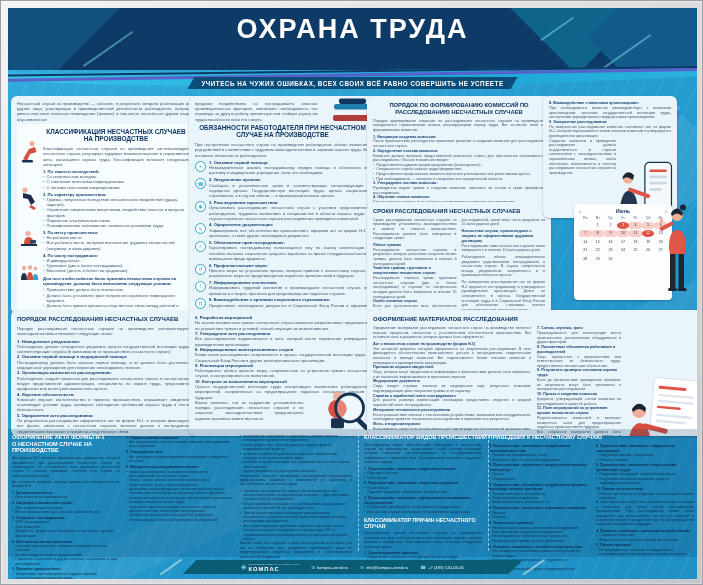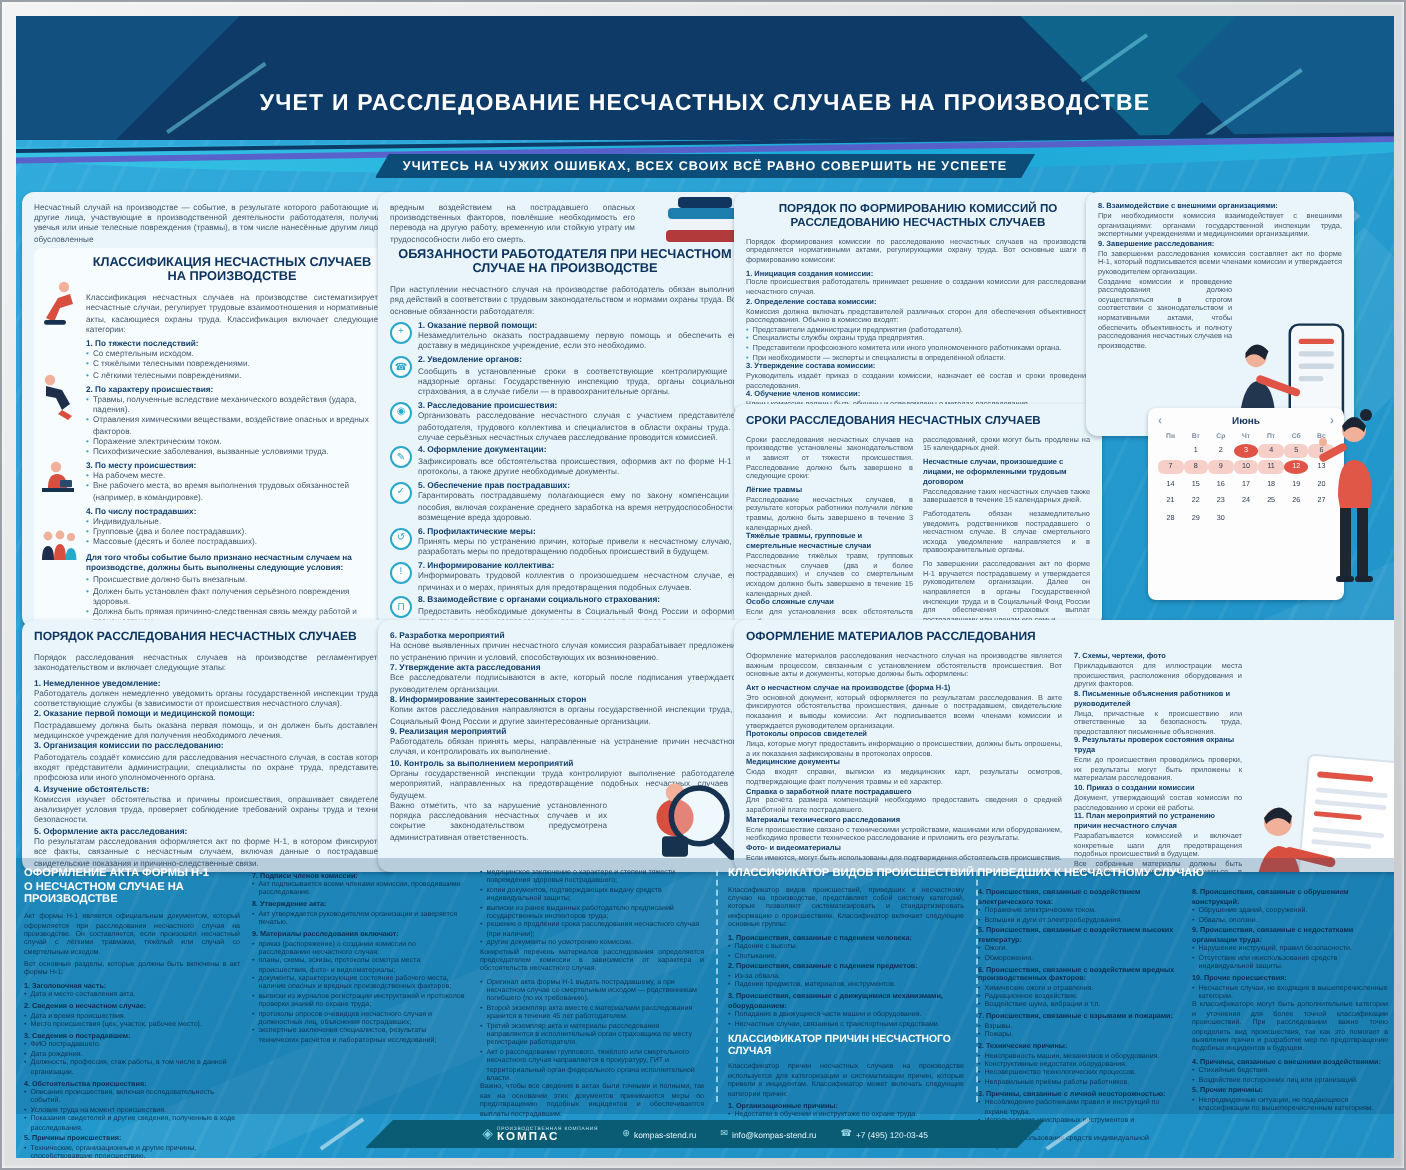--- a/index.html
+++ b/index.html
@@ -99,21 +99,21 @@
 <div class="frame">
   <div class="poster">
 
     <div class="header">
       <div class="hx1"></div>
       <div class="hx2"></div>
       <div class="hx3"></div>
       <div class="hl1"></div>
       <div class="hl2"></div>
       <div class="hl3"></div>
-      <div class="subtitle">УЧЕТ И РАССЛЕДОВАНИЕ НЕСЧАСТНЫХ СЛУЧАЕВ НА ПРОИЗВОДСТВЕ</div>
+      <div class="title">ОХРАНА ТРУДА</div>
     </div>
     <div class="wave">
       <div class="w1"></div>
       <div class="w2"></div>
       <div class="w3"></div>
     </div>
     <div class="motto">УЧИТЕСЬ НА ЧУЖИХ ОШИБКАХ, ВСЕХ СВОИХ ВСЁ РАВНО СОВЕРШИТЬ НЕ УСПЕЕТЕ</div>
 
     <div class="deco dm1"></div>
     <div class="deco dm2"></div>

